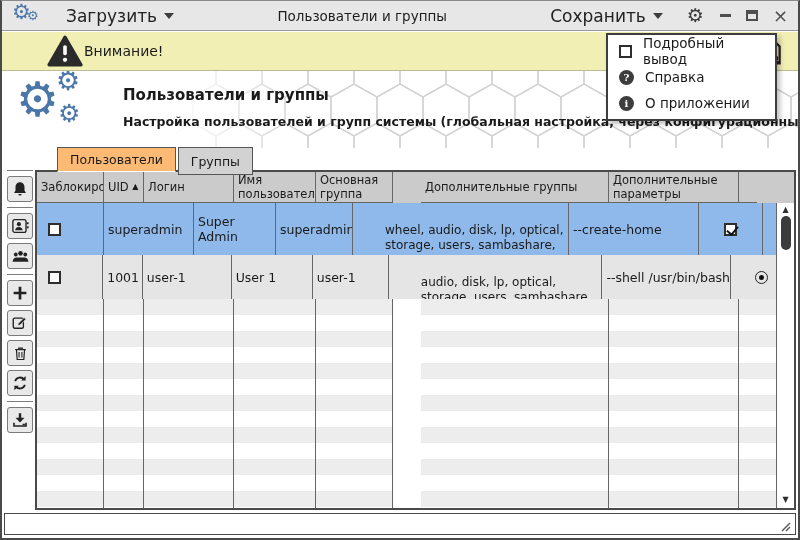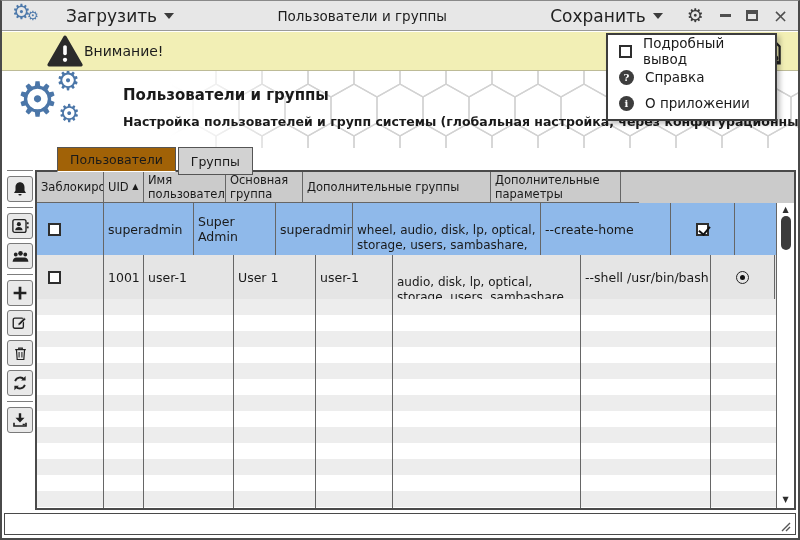--- a/index.html
+++ b/index.html
@@ -53,42 +53,42 @@
   .logo .g2 { position:absolute; left:40px; top:-6px; font-size:27px; }
   .logo .g3 { position:absolute; left:42px; top:28px; font-size:25px; }
   .header-text { position:absolute; left:121px; top:15px; z-index:2; }
   .header-title { font-size:15px; font-weight:bold; }
   .header-sub { font-size:12.5px; font-weight:bold; margin-top:10px; white-space:nowrap; }
 
   
   .tabs { position:absolute; left:55px; top:146px; display:flex; z-index:5; }
   .tab { height:28px; padding:0 12px; font-size:12.5px; display:flex; align-items:center;
          border:1px solid #555; }
-  .tab.active { background:#a16207; border-bottom:1px solid #fff; height:25px; z-index:6; }
+  .tab.active { background:#fdba74; border-bottom:1px solid #fff; height:25px; z-index:6; }
   .tab.inactive { background:#d2d2d2; margin-left:2px; }
 
   
   .toolbar { position:absolute; left:3px; top:166px; width:30px; display:flex; flex-direction:column;
              align-items:center; }
   .tb-sep { width:26px; border-top:1px solid #7d7d7d; margin:3px 0; }
   .tb-btn { width:26px; height:26px; background:#e9e9e9; border:1px solid #7a7a7a; border-radius:3px;
             margin:2px 0; display:flex; align-items:center; justify-content:center; }
 
   
   .panel { position:absolute; left:33px; top:169px; width:761px; height:340px;
            border:2px solid #4a4a4a; background:#fff; }
   .tbl { position:absolute; inset:0; display:flex; flex-direction:column; }
   .trow { display:flex; }
   .thead { height:31px; background:#cbcbcb; }
   .th { border-right:1px solid #666; border-bottom:1px solid #666; padding:1px 4px; font-size:11.5px;
         background:#cbcbcb; display:flex; align-items:center; overflow:hidden; line-height:1.25; }
   .td { border-right:1px solid #666; padding:2px 4px; font-size:12.5px; display:flex;
         align-items:center; overflow:hidden; }
   .c0 { width:67px; } .c1 { width:40px; } .c2 { width:90px; } .c3 { width:82px; }
-  .c4 { width:77px; } .c5 { width:188px; } .c6 { width:130px; } .c7 { width:64px; }
+  .c4 { width:77px; } .c5 { width:188px;margin-left:28px; } .c6 { width:130px; } .c7 { width:64px; }
   .c8 { width:18px; border-right:none; }
   .rowsel { background:#8fb9ea; }
   .rowsel .td { background:#8fb9ea; }
   .r1 { height:52px; } .r2 { height:44px; background:#e5e5e5; }
   .groups-cell { font-size:12px; line-height:1.25; align-items:flex-start; padding-top:20px; }
   .params-cell { white-space:nowrap; }
   .status-cell { justify-content:center; }
   .cb { width:13px; height:13px; border:2px solid #2e2e2e; background:#fff; margin-left:7px; flex:0 0 auto; }
   .cb.checked { margin-left:0; position:relative; }
   .cb.checked::after { content:""; position:absolute; left:2.5px; top:-1px; width:5px; height:9px;
@@ -326,20 +326,23 @@
 
   <div class="panel">
     <div class="tbl">
       <div class="trow thead">
         <div class="th c0">
           <span style="white-space:nowrap">Заблокирован</span>
         </div>
         <div class="th c1">
           <span>UID</span>&nbsp;<span style="font-size:8px">▲</span>
         </div>
+        <div class="th c2">
+          <span>Логин</span>
+        </div>
         <div class="th c3">
           <span>Имя пользователя</span>
         </div>
         <div class="th c4">
           <span>Основная группа</span>
         </div>
         <div class="th c5">
           <span>Дополнительные группы</span>
         </div>
         <div class="th c6">

